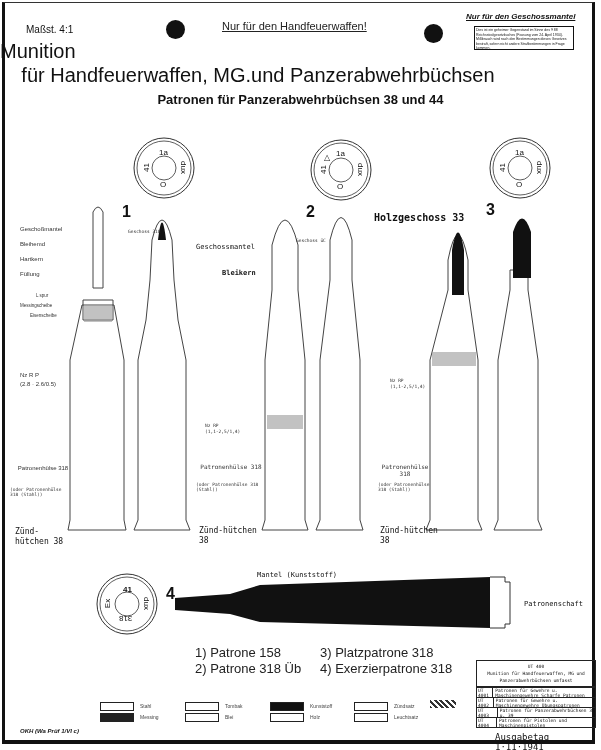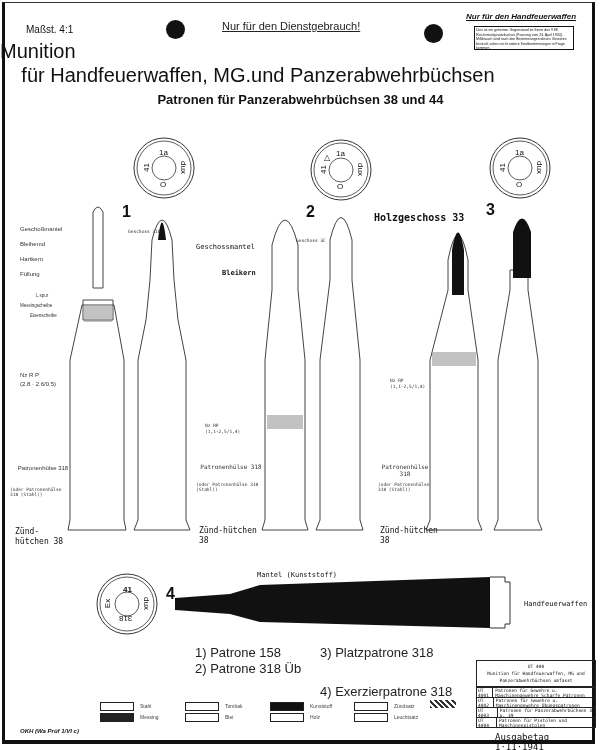--- a/index.html
+++ b/index.html
@@ -30,22 +30,22 @@
   .okh{left:20px;top:728px;font-size:6px;font-weight:bold;font-style:italic;}
 </style>
 </head>
 <body>
 
 <div class="frame"></div>
 
 <div class="abs scale">Maßst. 4:1</div>
 <div class="abs punch" style="left:166px;top:20px;"></div>
 <div class="abs punch" style="left:424px;top:24px;"></div>
-<div class="abs restricted">Nur für den Dienstgebrauch!</div>
-<div class="abs stamp-title">Nur für den Handfeuerwaffen</div>
+<div class="abs restricted">Nur für den Handfeuerwaffen!</div>
+<div class="abs stamp-title">Nur für den Geschossmantel</div>
 <div class="abs stamp-box">Dies ist ein geheimer Gegenstand im Sinne des § 88 Reichsstrafgesetzbuches (Fassung vom 24. April 1934). Mißbrauch wird nach den Bestimmungen dieses Gesetzes bestraft, sofern nicht andere Strafbestimmungen in Frage kommen.</div>
 <div class="abs t1">Munition</div>
 <div class="abs t2">für Handfeuerwaffen, MG.und Panzerabwehrbüchsen</div>
 <div class="abs t3">Patronen für Panzerabwehrbüchsen 38 und 44</div>
 
 <svg class="abs" style="left:0;top:0;" width="601" height="750">
   <g font-family="Liberation Sans, sans-serif" fill="#222" stroke="none">
 
     <g transform="translate(164,168)">
       <circle r="30" fill="none" stroke="#333" stroke-width="1"></circle>
@@ -143,26 +143,26 @@
 <div class="abs mono" style="left:199px;top:526px;width:60px;font-size:8px;line-height:10px;">Zünd-hütchen 38</div>
 
 <div class="abs mono" style="left:374px;top:212px;font-size:10px;font-weight:bold;">Holzgeschoss 33</div>
 <div class="abs lbls mono" style="left:390px;top:378px;">Nz RP</div>
 <div class="abs lbls mono" style="left:390px;top:384px;">(1,1·2,5/1,4)</div>
 <div class="abs lbl mono" style="left:380px;top:463px;width:50px;text-align:center;">Patronenhülse 318</div>
 <div class="abs lbls mono" style="left:378px;top:482px;width:54px;">(oder Patronenhülse 318 (Stahl))</div>
 <div class="abs mono" style="left:380px;top:526px;width:60px;font-size:8px;line-height:10px;">Zünd-hütchen 38</div>
 
 <div class="abs mono" style="left:257px;top:571px;font-size:7px;font-weight:normal;">Mantel (Kunststoff)</div>
-<div class="abs mono" style="left:524px;top:600px;font-size:7px;">Handfeuerwaffen</div>
+<div class="abs mono" style="left:524px;top:600px;font-size:7px;">Patronenschaft</div>
 
 <div class="abs legend" style="left:195px;top:645px;">1) Patrone 158</div>
 <div class="abs legend" style="left:195px;top:661px;">2) Patrone 318 Üb</div>
 <div class="abs legend" style="left:320px;top:645px;">3) Platzpatrone 318</div>
-<div class="abs legend" style="left:320px;top:684px;">4) Exerzierpatrone 318</div>
+<div class="abs legend" style="left:320px;top:661px;">4) Exerzierpatrone 318</div>
 
 <div class="abs sw" style="left:100px;top:702px;"></div>
 <div class="abs swlbl" style="left:140px;top:703px;">Stahl</div>
 <div class="abs sw" style="left:100px;top:713px;background:#222;"></div>
 <div class="abs swlbl" style="left:140px;top:714px;">Messing</div>
 <div class="abs sw" style="left:185px;top:702px;"></div>
 <div class="abs swlbl" style="left:225px;top:703px;">Tombak</div>
 <div class="abs sw" style="left:185px;top:713px;"></div>
 <div class="abs swlbl" style="left:225px;top:714px;">Blei</div>
 <div class="abs sw" style="left:270px;top:702px;background:#111;"></div>

